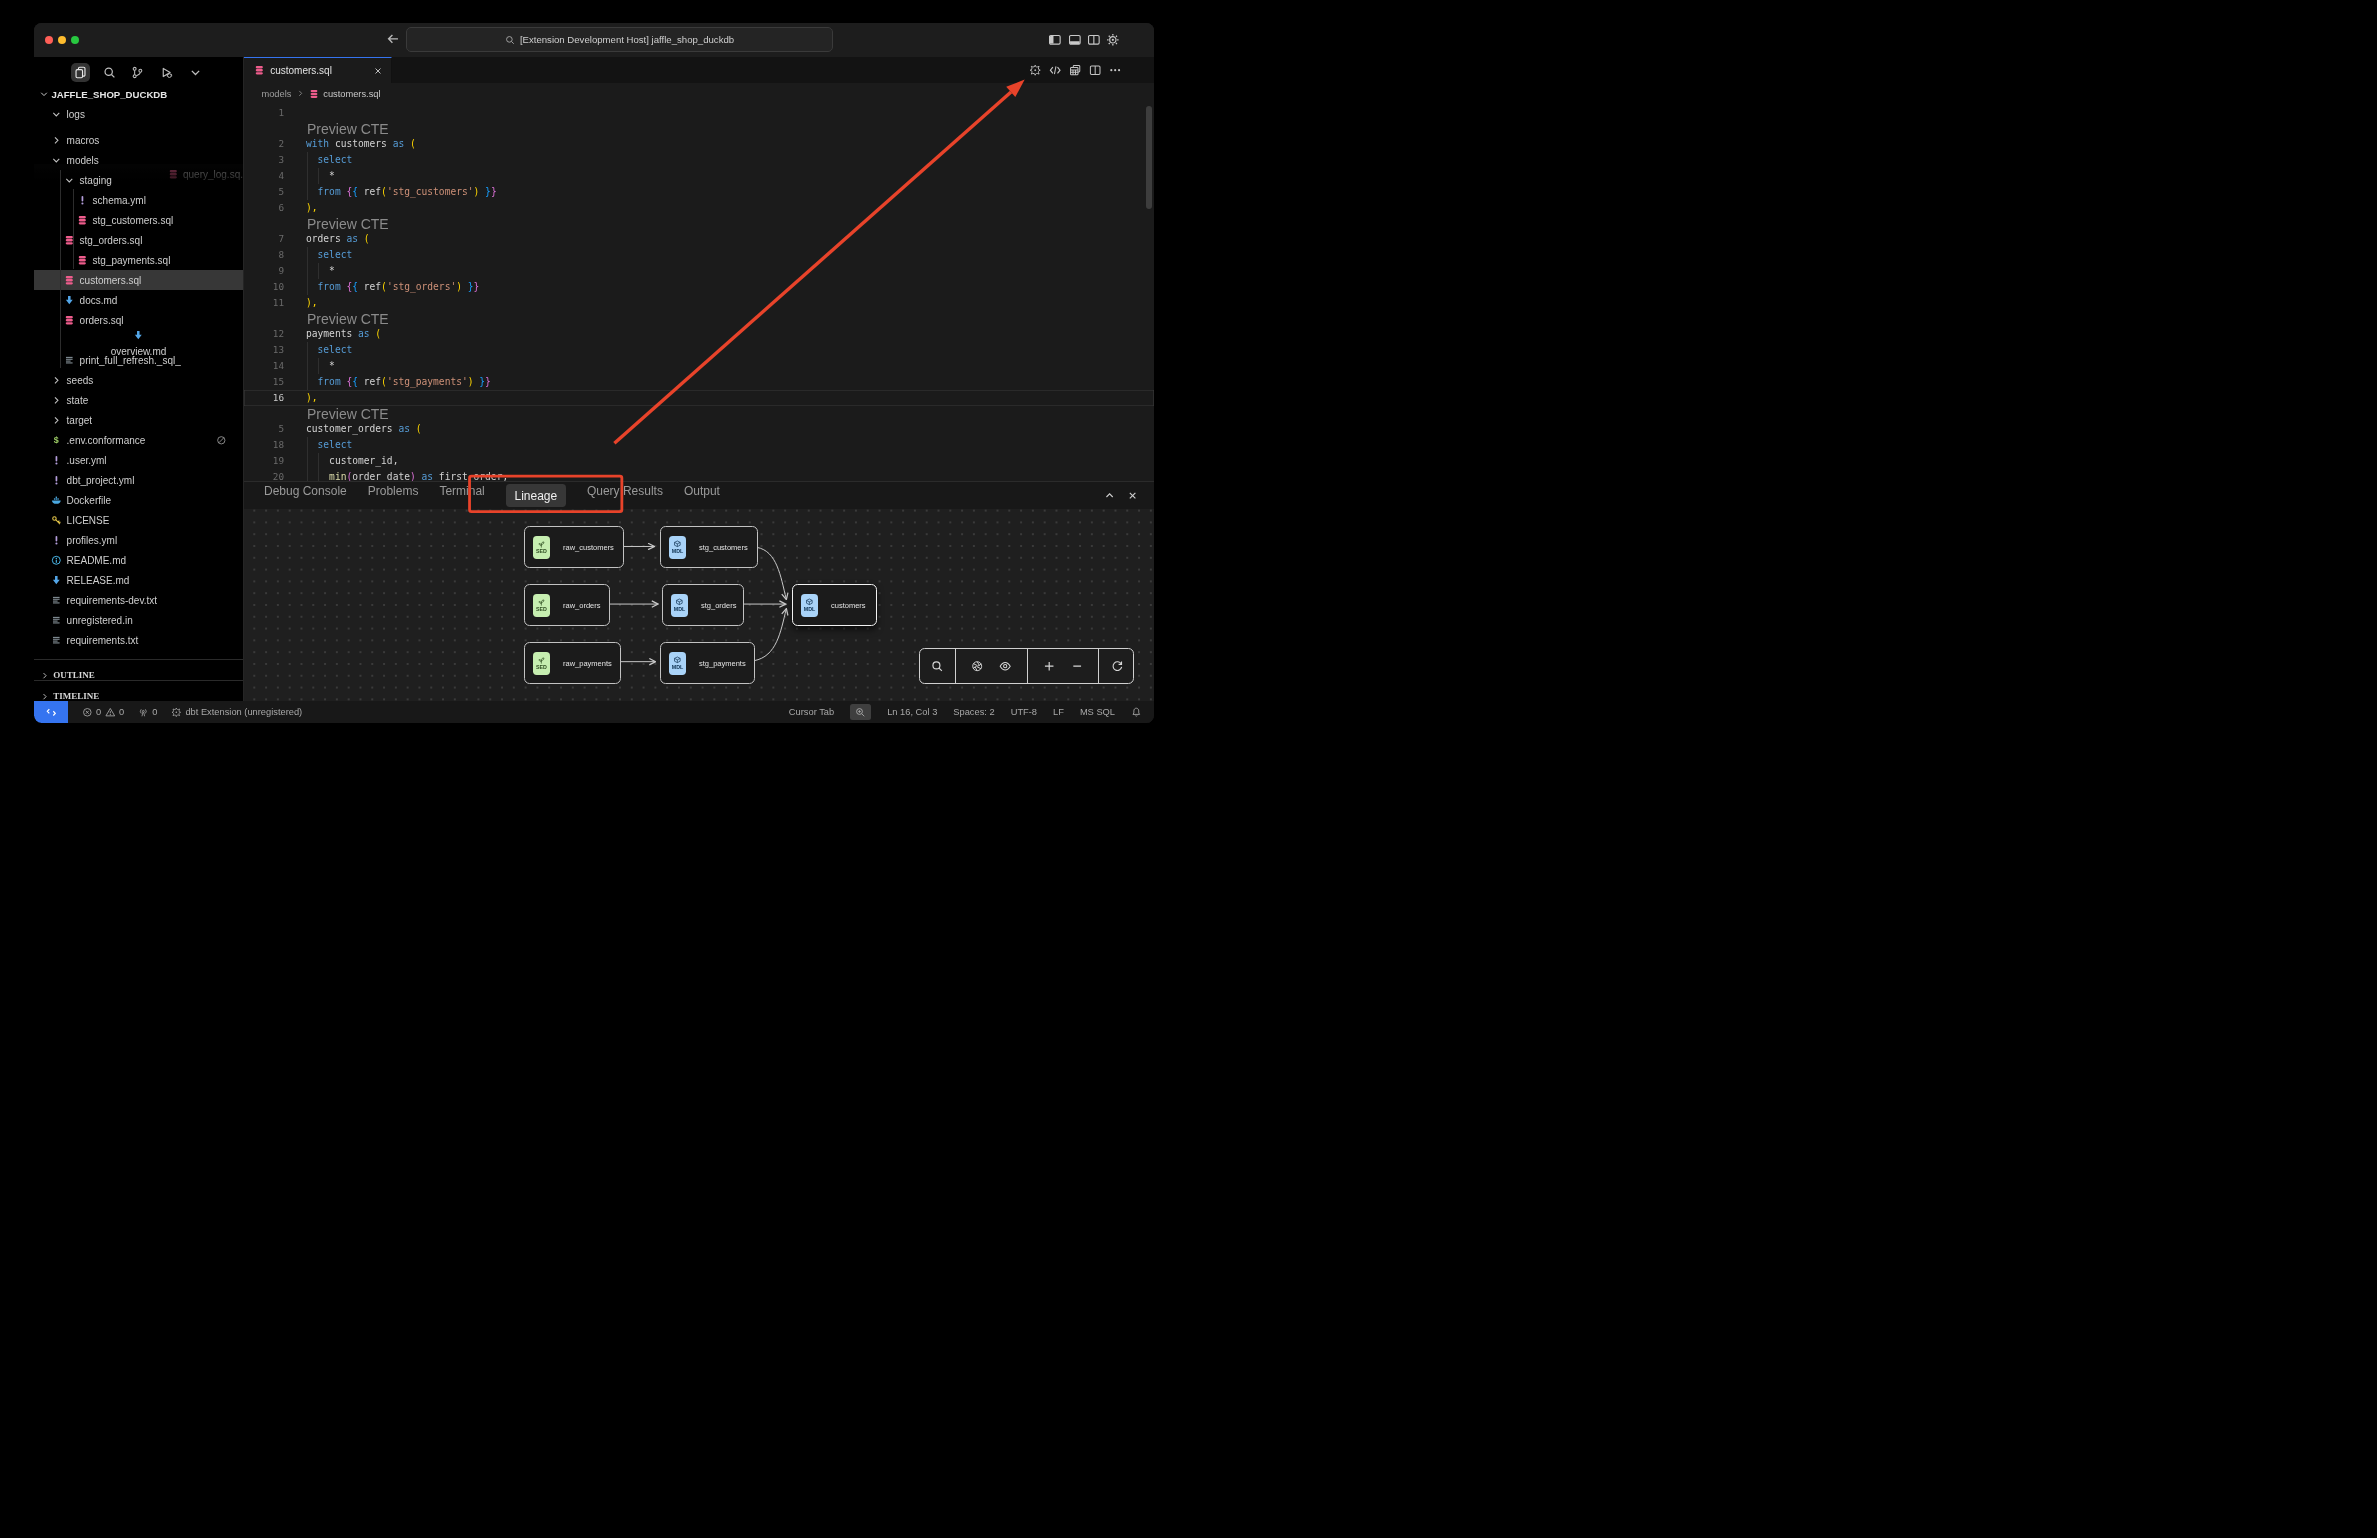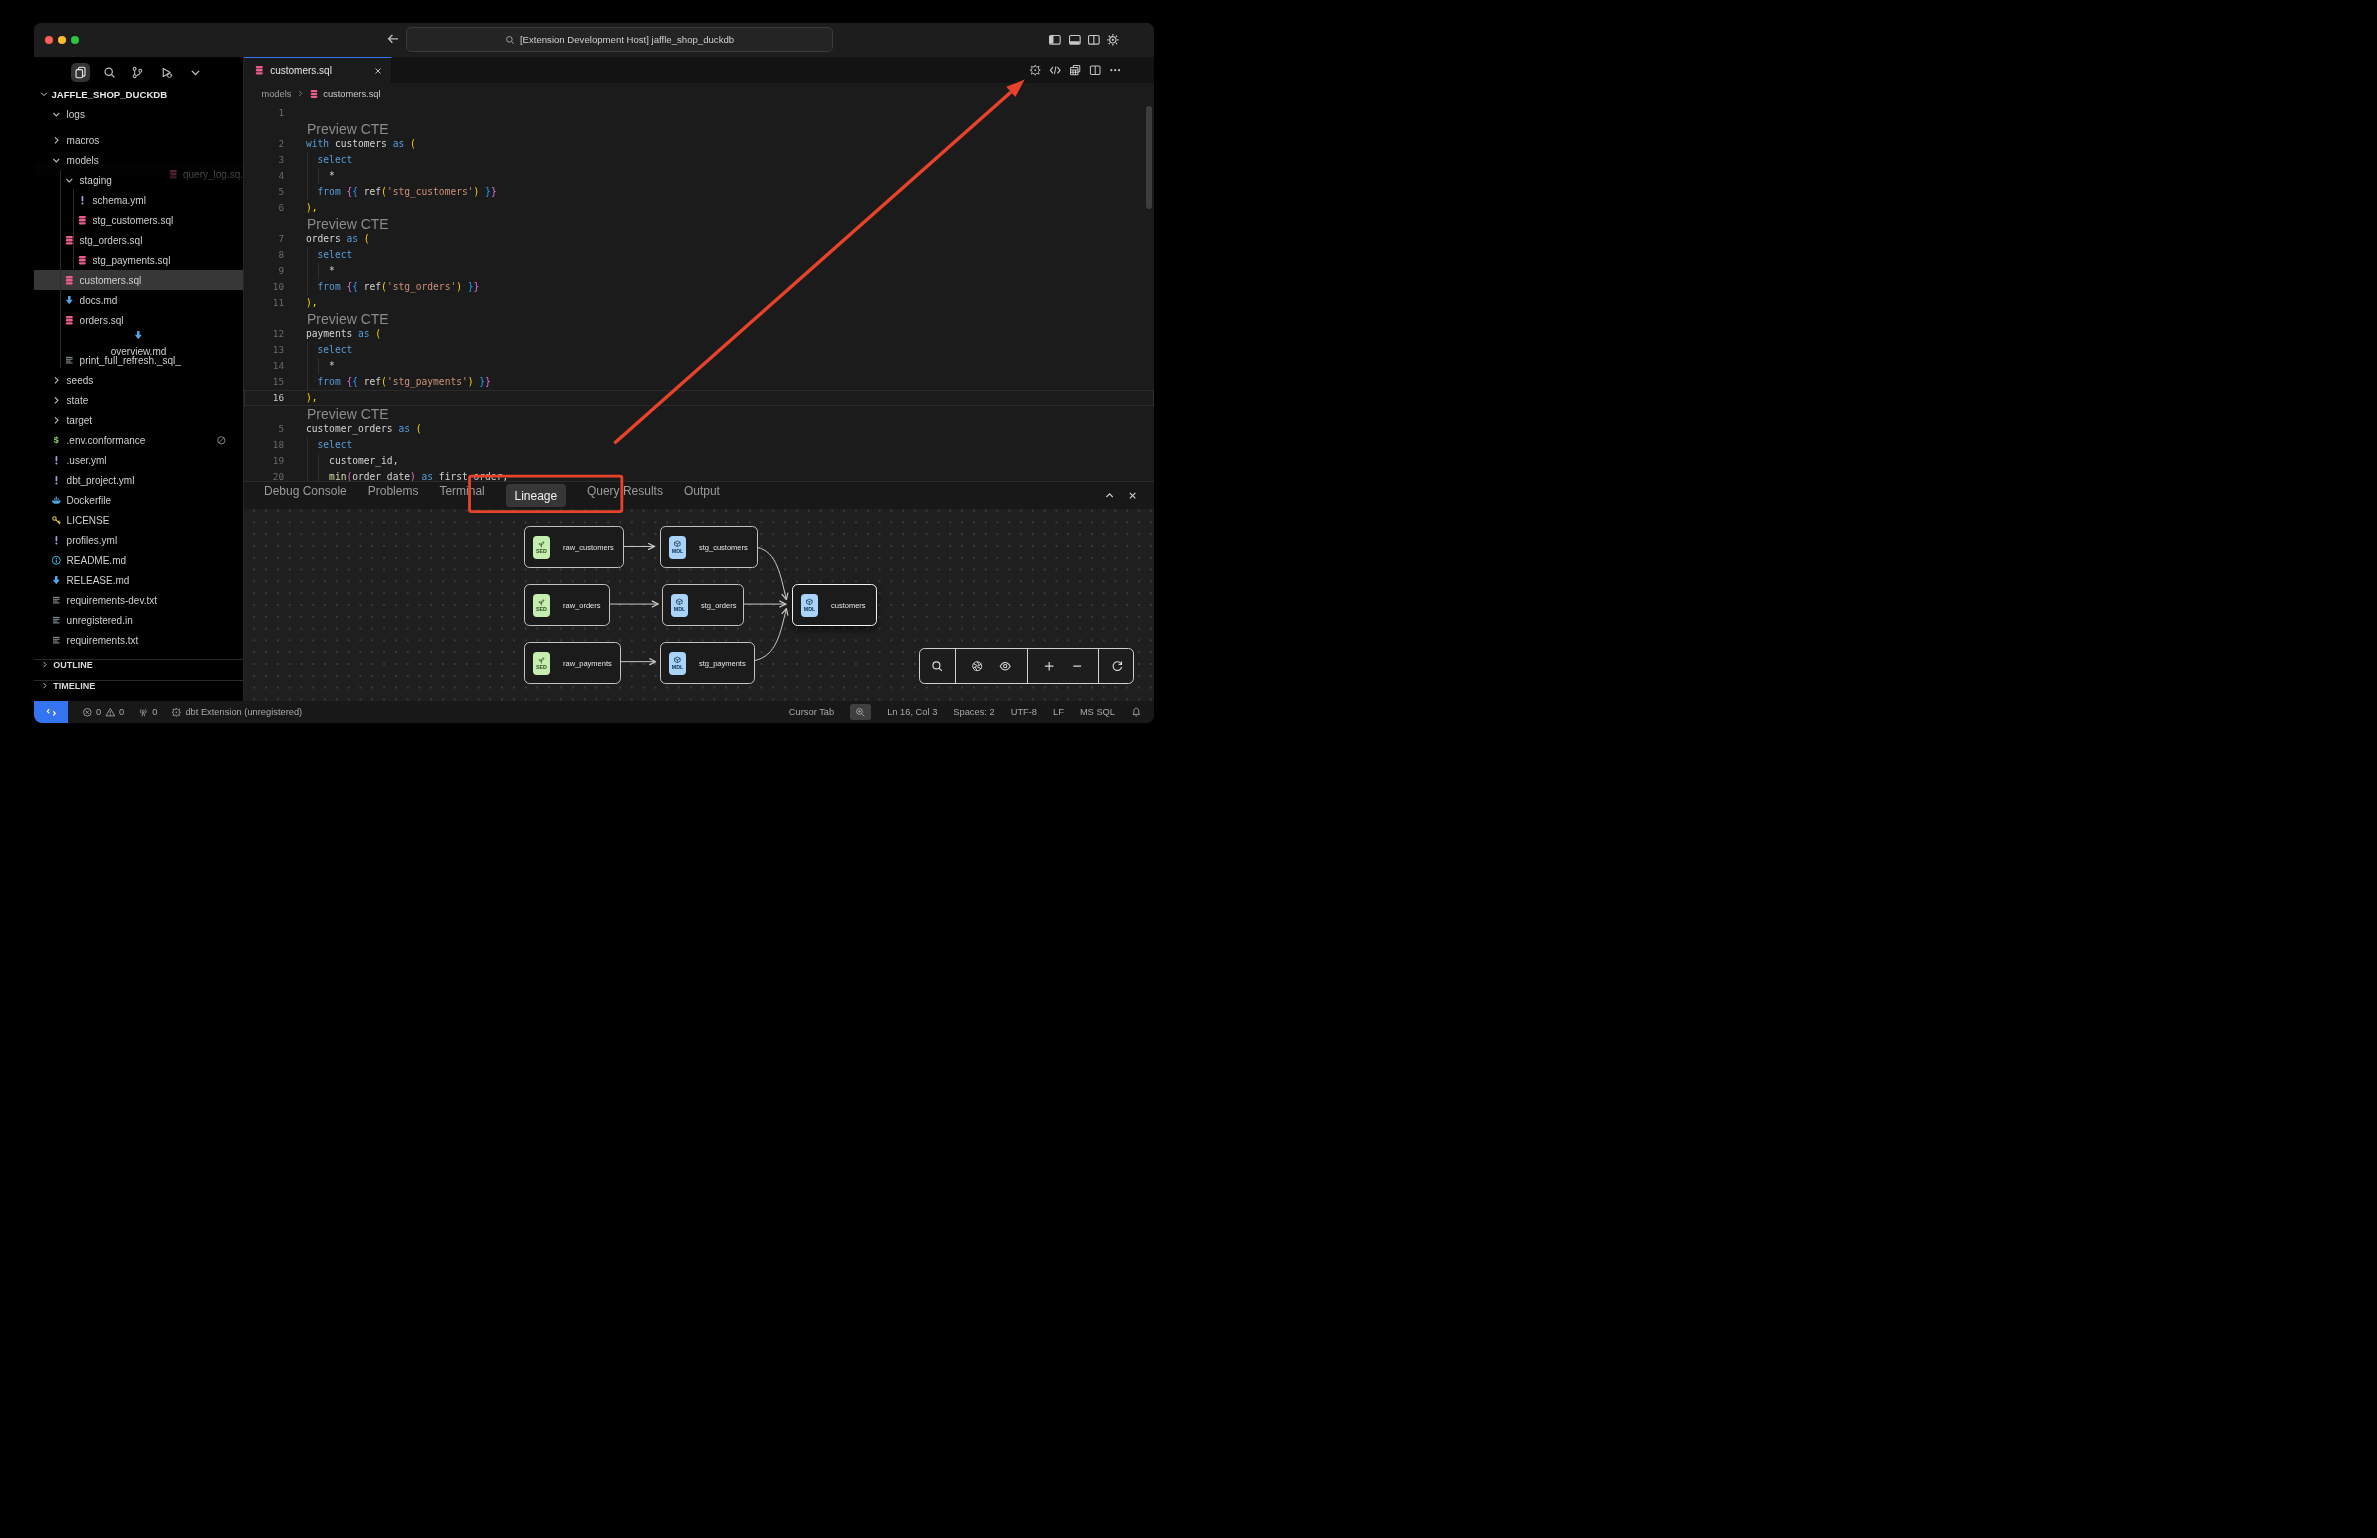--- a/index.html
+++ b/index.html
@@ -33,22 +33,22 @@
   .trow.sel{background:#373737;}
   .trow .ticn{width:11.2px;height:11.2px;flex:0 0 auto;display:flex;align-items:center;justify-content:center;}
   .trow .ticn svg{width:10.6px;height:10.6px;}
   .trow .chev{color:#c2c2c2;}
   .trow.clipped{position:absolute;left:0;right:0;opacity:.62;}
   .trow.clipped:after{content:"";position:absolute;inset:0;background:linear-gradient(to bottom,rgba(23,23,23,.25),rgba(0,0,0,.72));}
   .spacer{height:5.8px;}
   .tbadge{position:absolute;right:16px;width:10.6px;height:10.6px;color:#9a9a9a;}
   .tguide{position:absolute;width:0.6px;background:#2c2c2c;}
   #sections{position:absolute;left:0;right:0;bottom:0;}
-  .secrow{display:flex;align-items:flex-start;gap:3.7px;height:20px;border-top:0.6px solid #2a2a2a;
-    color:#d8d8d8;font-weight:bold;font-size:9px;padding-left:6.2px;cursor:pointer;}
+  .secrow{display:flex;align-items:flex-end;gap:3.7px;height:20px;border-top:0.6px solid #2a2a2a;
+    color:#d8d8d8;font-weight:bold;font-size:9px;padding-left:6.2px;cursor:pointer;font-family:Liberation Serif, serif;}
   .secrow svg{width:9.3px;height:9.3px;color:#c2c2c2;}
   
   #editor{flex:1 1 auto;display:flex;flex-direction:column;min-width:0;background:#1b1b1b;}
   #tabbar{height:26px;background:#131313;position:relative;flex:0 0 auto;display:flex;}
   .tab{width:129px;background:#1b1b1b;border-top:1.6px solid #3574f0;border-right:0.6px solid #111;
     display:flex;align-items:center;padding:0 7.5px 0 10px;gap:5.6px;cursor:pointer;}
   .tab .ticn{width:10.6px;height:10.6px;}
   .tab .tlabel{color:#e3e3e3;font-size:10px;flex:1;}
   .tab .tclose{width:10px;height:10px;color:#bdbdbd;}
   #edtoolbar{position:absolute;right:33px;top:0;height:100%;display:flex;align-items:center;gap:7.5px;color:#c5c5c5;}

